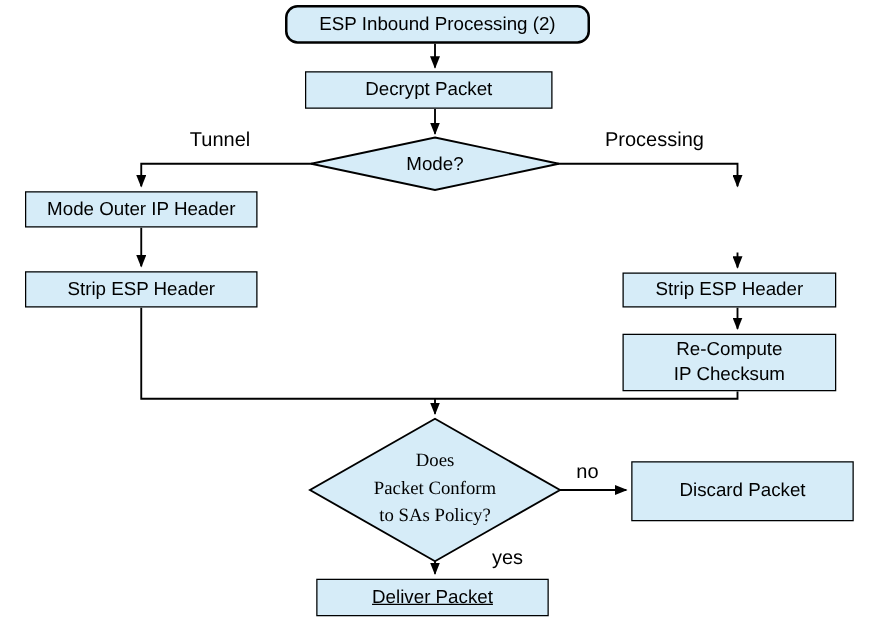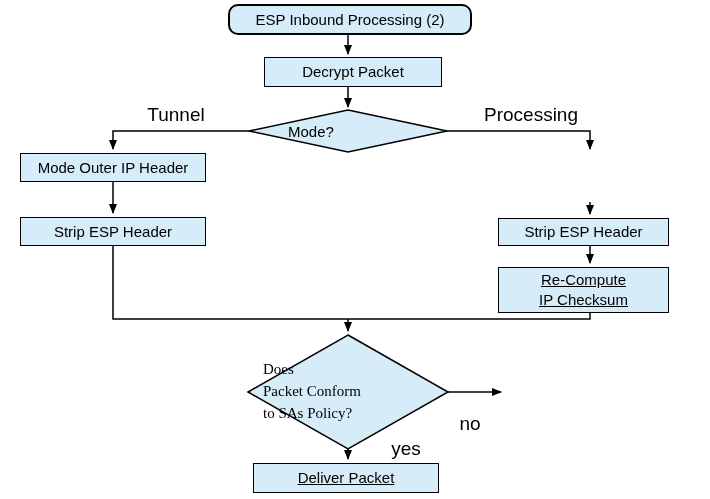--- a/index.html
+++ b/index.html
@@ -20,25 +20,25 @@
   .edges .arrowhead{fill:var(--line);stroke:none;}
   .node{
     position:absolute;box-sizing:border-box;
     background:var(--fill);border:1.5px solid var(--border);
     display:flex;align-items:center;justify-content:center;
     text-align:center;font-size:15px;line-height:20px;color:var(--text);
     white-space:pre-line;
   }
   .node.rounded{border-radius:10px;border-width:2px;}
   .dlabel{
-    position:absolute;text-align:left;font-size:15px;color:var(--text);
+    position:absolute;text-align:center;font-size:15px;color:var(--text);
     white-space:pre-line;
   }
   .elabel{
-    position:absolute;text-align:center;font-size:19px;color:var(--text);
+    position:absolute;text-align:center;font-size:16px;color:var(--text);
   }
 </style>
 </head>
 <body>
 
 <div class="canvas">
 
   <svg class="edges" viewBox="0 0 710 499" xmlns="http://www.w3.org/2000/svg">
     <defs>
       <marker id="arrow" viewBox="0 0 10 8" refX="9" refY="4" markerWidth="10" markerHeight="8" markerUnits="userSpaceOnUse" orient="auto">
@@ -57,42 +57,43 @@
     <path d="M590 202 V214" marker-end="url(#arrow)"></path>
     <path d="M590 246 V263" marker-end="url(#arrow)"></path>
     <path d="M113 246 L113 319 L590 319 L590 313"></path>
     <path d="M348 319 V331" marker-end="url(#arrow)"></path>
     <path d="M448 392 H501" marker-end="url(#arrow)"></path>
     <path d="M348 449 V459" marker-end="url(#arrow)"></path>
   </svg>
 
   <div class="node rounded" style="left:228px;top:4px;width:244px;height:31px;">ESP Inbound Processing (2)</div>
 
-  <div class="node" style="left:264px;top:57px;width:178px;height:30px;">Decrypt Packet</div>
+  <div class="node" style="left:244px;top:57px;width:198px;height:30px;">Decrypt Packet</div>
 
   <div class="node" style="left:20px;top:153px;width:186px;height:29px;">Mode Outer IP Header</div>
 
   <div class="node" style="left:20px;top:217px;width:186px;height:29px;">Strip ESP Header</div>
 
 
   <div class="node" style="left:498px;top:218px;width:171px;height:28px;">Strip ESP Header</div>
 
-  <div class="node" style="left:498px;top:267px;width:171px;height:46px;text-decoration:underline;">Re-Compute
+  <div class="node" style="left:498px;top:267px;width:171px;height:46px;">Re-Compute
 IP Checksum</div>
 
+  <div class="node" style="left:505px;top:369px;width:178px;height:48px;">Discard Packet</div>
 
   <div class="node" style="left:253px;top:463px;width:186px;height:30px;text-decoration:underline;">Deliver Packet</div>
 
   <div class="dlabel" style="left:288px;top:122px;width:120px;line-height:19px;">Mode?</div>
 
   <div class="dlabel" style="left:263px;top:358px;width:170px;line-height:22px;font-family:Liberation Serif, serif;">Does
 Packet Conform
 to SAs Policy?</div>
 
   <div class="elabel" style="left:145px;top:104px;width:62px;">Tunnel</div>
 
   <div class="elabel" style="left:484px;top:104px;width:74px;">Processing</div>
 
-  <div class="elabel" style="left:456px;top:369px;width:28px;margin-top:44px;">no</div>
+  <div class="elabel" style="left:456px;top:369px;width:28px;">no</div>
 
   <div class="elabel" style="left:386px;top:438px;width:40px;">yes</div>
 
 </div>
 
 </body></html>

